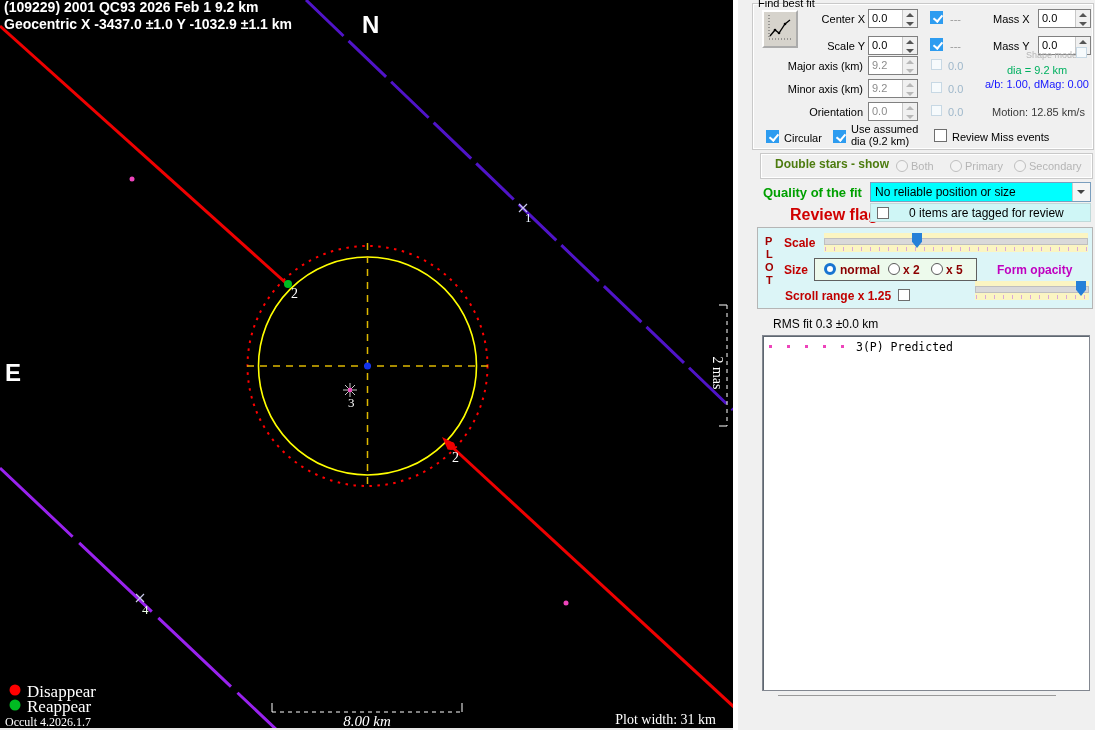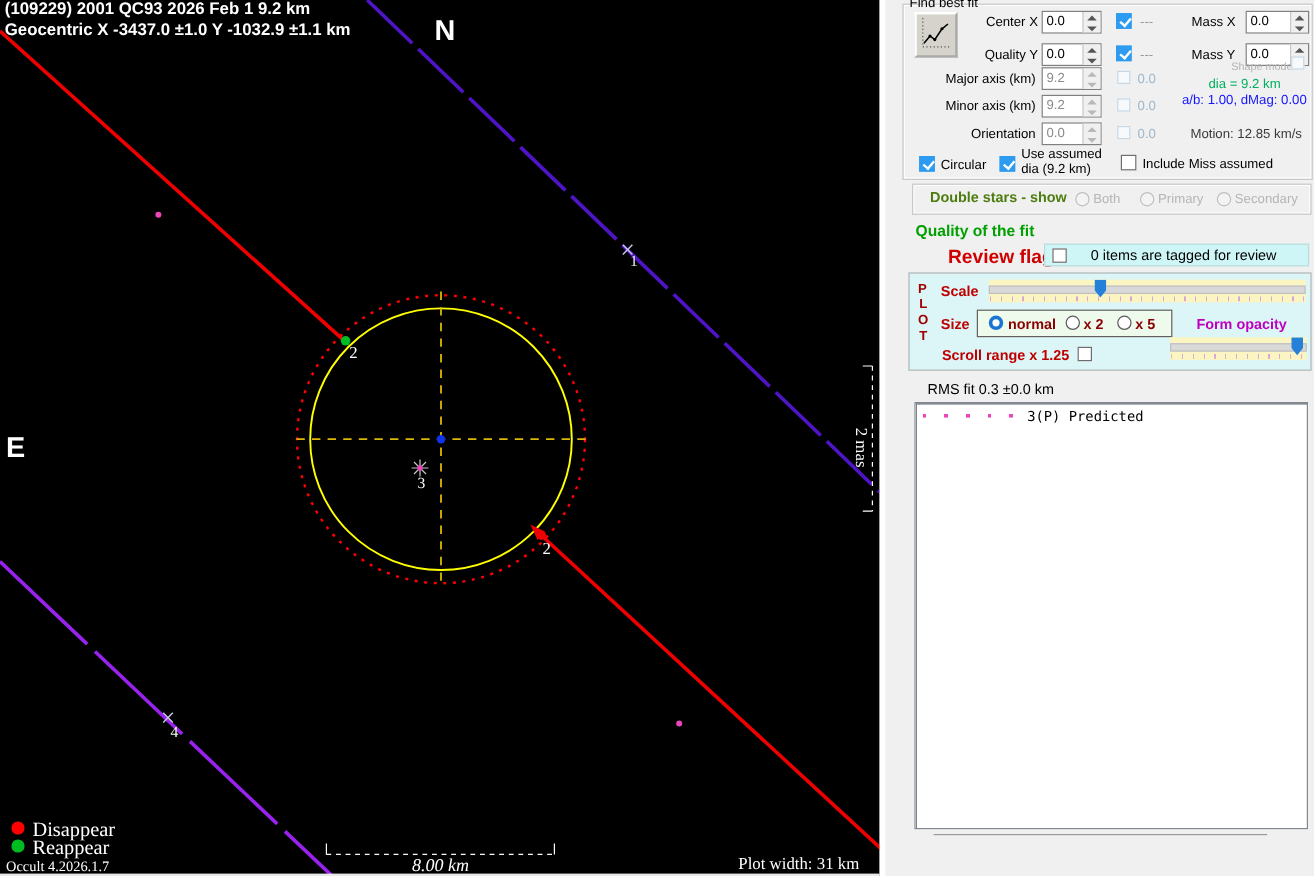--- a/index.html
+++ b/index.html
@@ -153,21 +153,21 @@
   <div class="lbl gray" style="left:950px;top:13px;">---</div>
   <div class="lbl" style="left:993px;top:13px;">Mass X</div>
   <div class="spin" style="left:1038px;top:9px;width:53px;">
     <span class="val">0.0</span>
     <span class="btns">
         <i class="up"></i>
         <i class="dn"></i>
       </span>
   </div>
 
-  <div class="lbl rt" style="left:795px;top:40px;width:70px;">Quality Y</div>
+  <div class="lbl rt" style="left:795px;top:40px;width:70px;">Scale Y</div>
   <div class="spin" style="left:868px;top:36px;width:50px;">
     <span class="val">0.0</span>
     <span class="btns">
         <i class="up"></i>
         <i class="dn"></i>
       </span>
   </div>
   <span class="cb checked" style="left:930px;top:38px;"></span>
   <div class="lbl gray" style="left:950px;top:40px;">---</div>
   <div class="lbl" style="left:993px;top:40px;">Mass Y</div>
@@ -218,32 +218,36 @@
   <div class="lbl" style="left:1007px;top:64px;color:#00B060;">dia = 9.2 km</div>
   <div class="lbl" style="left:985px;top:78px;color:#1414FF;">a/b: 1.00, dMag: 0.00</div>
   <div class="lbl" style="left:992px;top:106px;color:#3A3A3A;">Motion: 12.85 km/s</div>
 
   <span class="cb checked" style="left:766px;top:130px;"></span>
   <div class="lbl" style="left:784px;top:132px;">Circular</div>
   <span class="cb checked" style="left:833px;top:130px;"></span>
   <div class="lbl" style="left:851px;top:123px;">Use assumed</div>
   <div class="lbl" style="left:851px;top:135px;">dia (9.2 km)</div>
   <span class="cb" style="left:934px;top:129px;"></span>
-  <div class="lbl" style="left:952px;top:131px;">Include Miss assumed</div>
+  <div class="lbl" style="left:952px;top:131px;">Review Miss events</div>
 
   <div class="etched" style="left:760px;top:153px;width:331px;height:24px;"></div>
   <div class="lbl" style="left:775px;top:158px;font-weight:bold;font-size:12px;color:#4d7c0f;">Double stars - show</div>
   <span class="radio dis" style="left:896px;top:160px;"></span>
   <div class="lbl" style="left:911px;top:160px;color:#B5B5B5;">Both</div>
   <span class="radio dis" style="left:950px;top:160px;"></span>
   <div class="lbl" style="left:965px;top:160px;color:#B5B5B5;">Primary</div>
   <span class="radio dis" style="left:1014px;top:160px;"></span>
   <div class="lbl" style="left:1029px;top:160px;color:#B5B5B5;">Secondary</div>
 
   <div class="lbl" style="left:763px;top:187px;font-weight:bold;font-size:13px;color:#00A000;">Quality of the fit</div>
+  <div class="combo" style="left:870px;top:182px;width:221px;">
+    <span class="ctext">No reliable position or size</span>
+    <span class="cbtn"></span>
+  </div>
 
   <div class="lbl" style="left:790px;top:209px;font-weight:bold;font-size:16px;color:#D00000;">Review flags</div>
   <div style="position:absolute;left:870px;top:203px;width:221px;height:19px;background:#CFF6F6;border:1px solid #BFDADA;box-sizing:border-box;">
     <span class="cb" style="left:6px;top:3px;width:12px;height:12px;"></span>
     <div class="lbl" style="left:24px;top:3px;font-size:12px;padding-left:14px;">0 items are tagged for review</div>
   </div>
 
   <div class="plotbox"></div>
   <div class="plotletter" style="left:765px;top:235px;">P</div>
   <div class="plotletter" style="left:766px;top:248px;">L</div>

